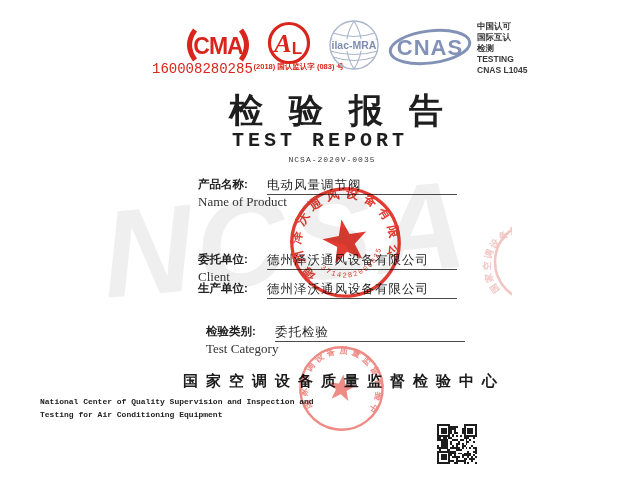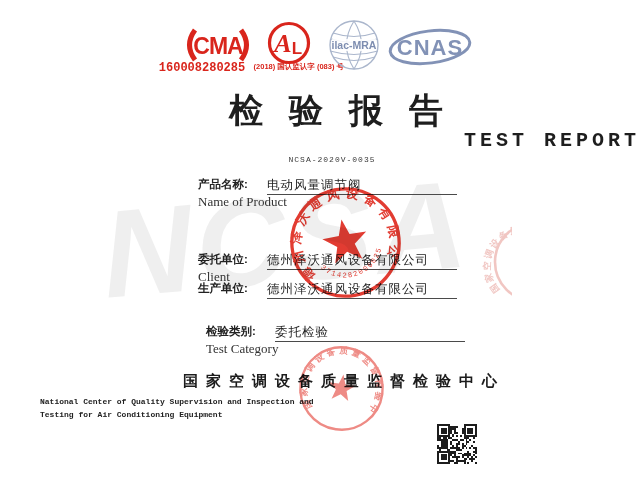--- a/index.html
+++ b/index.html
@@ -8,34 +8,34 @@
 
   
   .watermark{position:absolute;left:102px;top:168px;font-size:124px;font-weight:bold;
              font-style:italic;letter-spacing:4px;color:rgba(110,110,110,0.11);
              transform:rotate(-5deg);user-select:none;}
 
   
   .logo{position:absolute;}
   .cma-logo{left:183px;top:27px;}
   .cma-number{position:absolute;left:152px;top:61px;width:100px;text-align:center;
-              color:#d9251c;font-family:"Liberation Mono",monospace;font-size:12px;font-weight:bold;}
+              color:#d9251c;font-family:"Liberation Mono",monospace;font-size:14px;font-weight:normal;}
   .cal-logo{left:262px;top:21px;}
   .cal-caption{position:absolute;left:236px;top:62px;width:108px;text-align:right;
                color:#d9251c;font-size:7.5px;font-weight:bold;}
   .ilac-logo{left:327px;top:19px;}
   .cnas-logo{left:388px;top:27px;}
   .cnas-text{position:absolute;left:477px;top:21px;line-height:11px;font-size:8.5px;
              font-weight:bold;color:#3a3a3a;}
 
   
   .title-zh{position:absolute;left:16px;top:88px;width:100%;text-align:center;
             font-size:34px;font-weight:bold;letter-spacing:26px;padding-left:26px;
             box-sizing:border-box;color:#1e1e1e;}
-  .title-en{position:absolute;left:0;top:129px;width:100%;text-align:right;
+  .title-en{position:absolute;left:0;top:129px;width:100%;text-align:center;
             font-family:"Liberation Mono",monospace;font-weight:bold;font-size:20px;
             letter-spacing:4px;color:#1e1e1e;}
   .report-no{position:absolute;left:12px;top:155px;width:100%;text-align:center;
              font-family:"Liberation Mono",monospace;font-size:8px;color:#3a3a3a;letter-spacing:1px;}
 
   
   .field{position:absolute;left:198px;width:270px;}
   .f1{top:177px;}.f2{top:230px;margin-top:22px;}.f3{top:281px;}.f4{top:324px;margin-left:8px;}
   .label-zh{font-size:11.5px;font-weight:bold;color:#222;}
   .label-en{font-size:13px;color:#333;font-family:Liberation Serif, serif;margin-top:2px;}
@@ -88,20 +88,27 @@
     <path d="M 6,14 q 21,7 42,0 M 4,20 q 23,7 46,0 M 3,32 q 24,7 48,0 M 6,38 q 21,7 42,0" fill="none" stroke="#aab6cc" stroke-width="1.1"></path>
     <path d="M 27,2 q -15,24 0,48 M 27,2 q 15,24 0,48" fill="none" stroke="#aab6cc" stroke-width="1.1"></path>
     <rect x="5" y="20" width="44" height="12" fill="#ffffff" opacity="0.85"></rect>
     <text x="27" y="30" text-anchor="middle" font-size="10.5" font-weight="bold" fill="#7d8db0" font-family="Liberation Sans, sans-serif">ilac-MRA</text>
   </svg>
 
   <svg class="logo cnas-logo" width="84" height="40" viewBox="0 0 84 40">
     <ellipse cx="42" cy="20" rx="40" ry="16" fill="none" stroke="#8292b6" stroke-width="3" transform="rotate(-7 42 20)"></ellipse>
     <text x="42" y="28" text-anchor="middle" font-size="22" font-weight="bold" fill="#8292b6" font-family="Liberation Sans, sans-serif" letter-spacing="1">CNAS</text>
   </svg>
+  <div class="cnas-text">
+    <div>中国认可</div>
+    <div>国际互认</div>
+    <div>检测</div>
+    <div>TESTING</div>
+    <div>CNAS L1045</div>
+  </div>
 
   <div class="title-zh">检验报告</div>
   <div class="title-en">TEST REPORT</div>
   <div class="report-no">NCSA-2020V-0035</div>
 
   <div class="field f1">
     <div class="label-zh">产品名称:</div>
     <div class="label-en">Name of Product</div>
     <div class="value-line">电动风量调节阀</div>
   </div>

